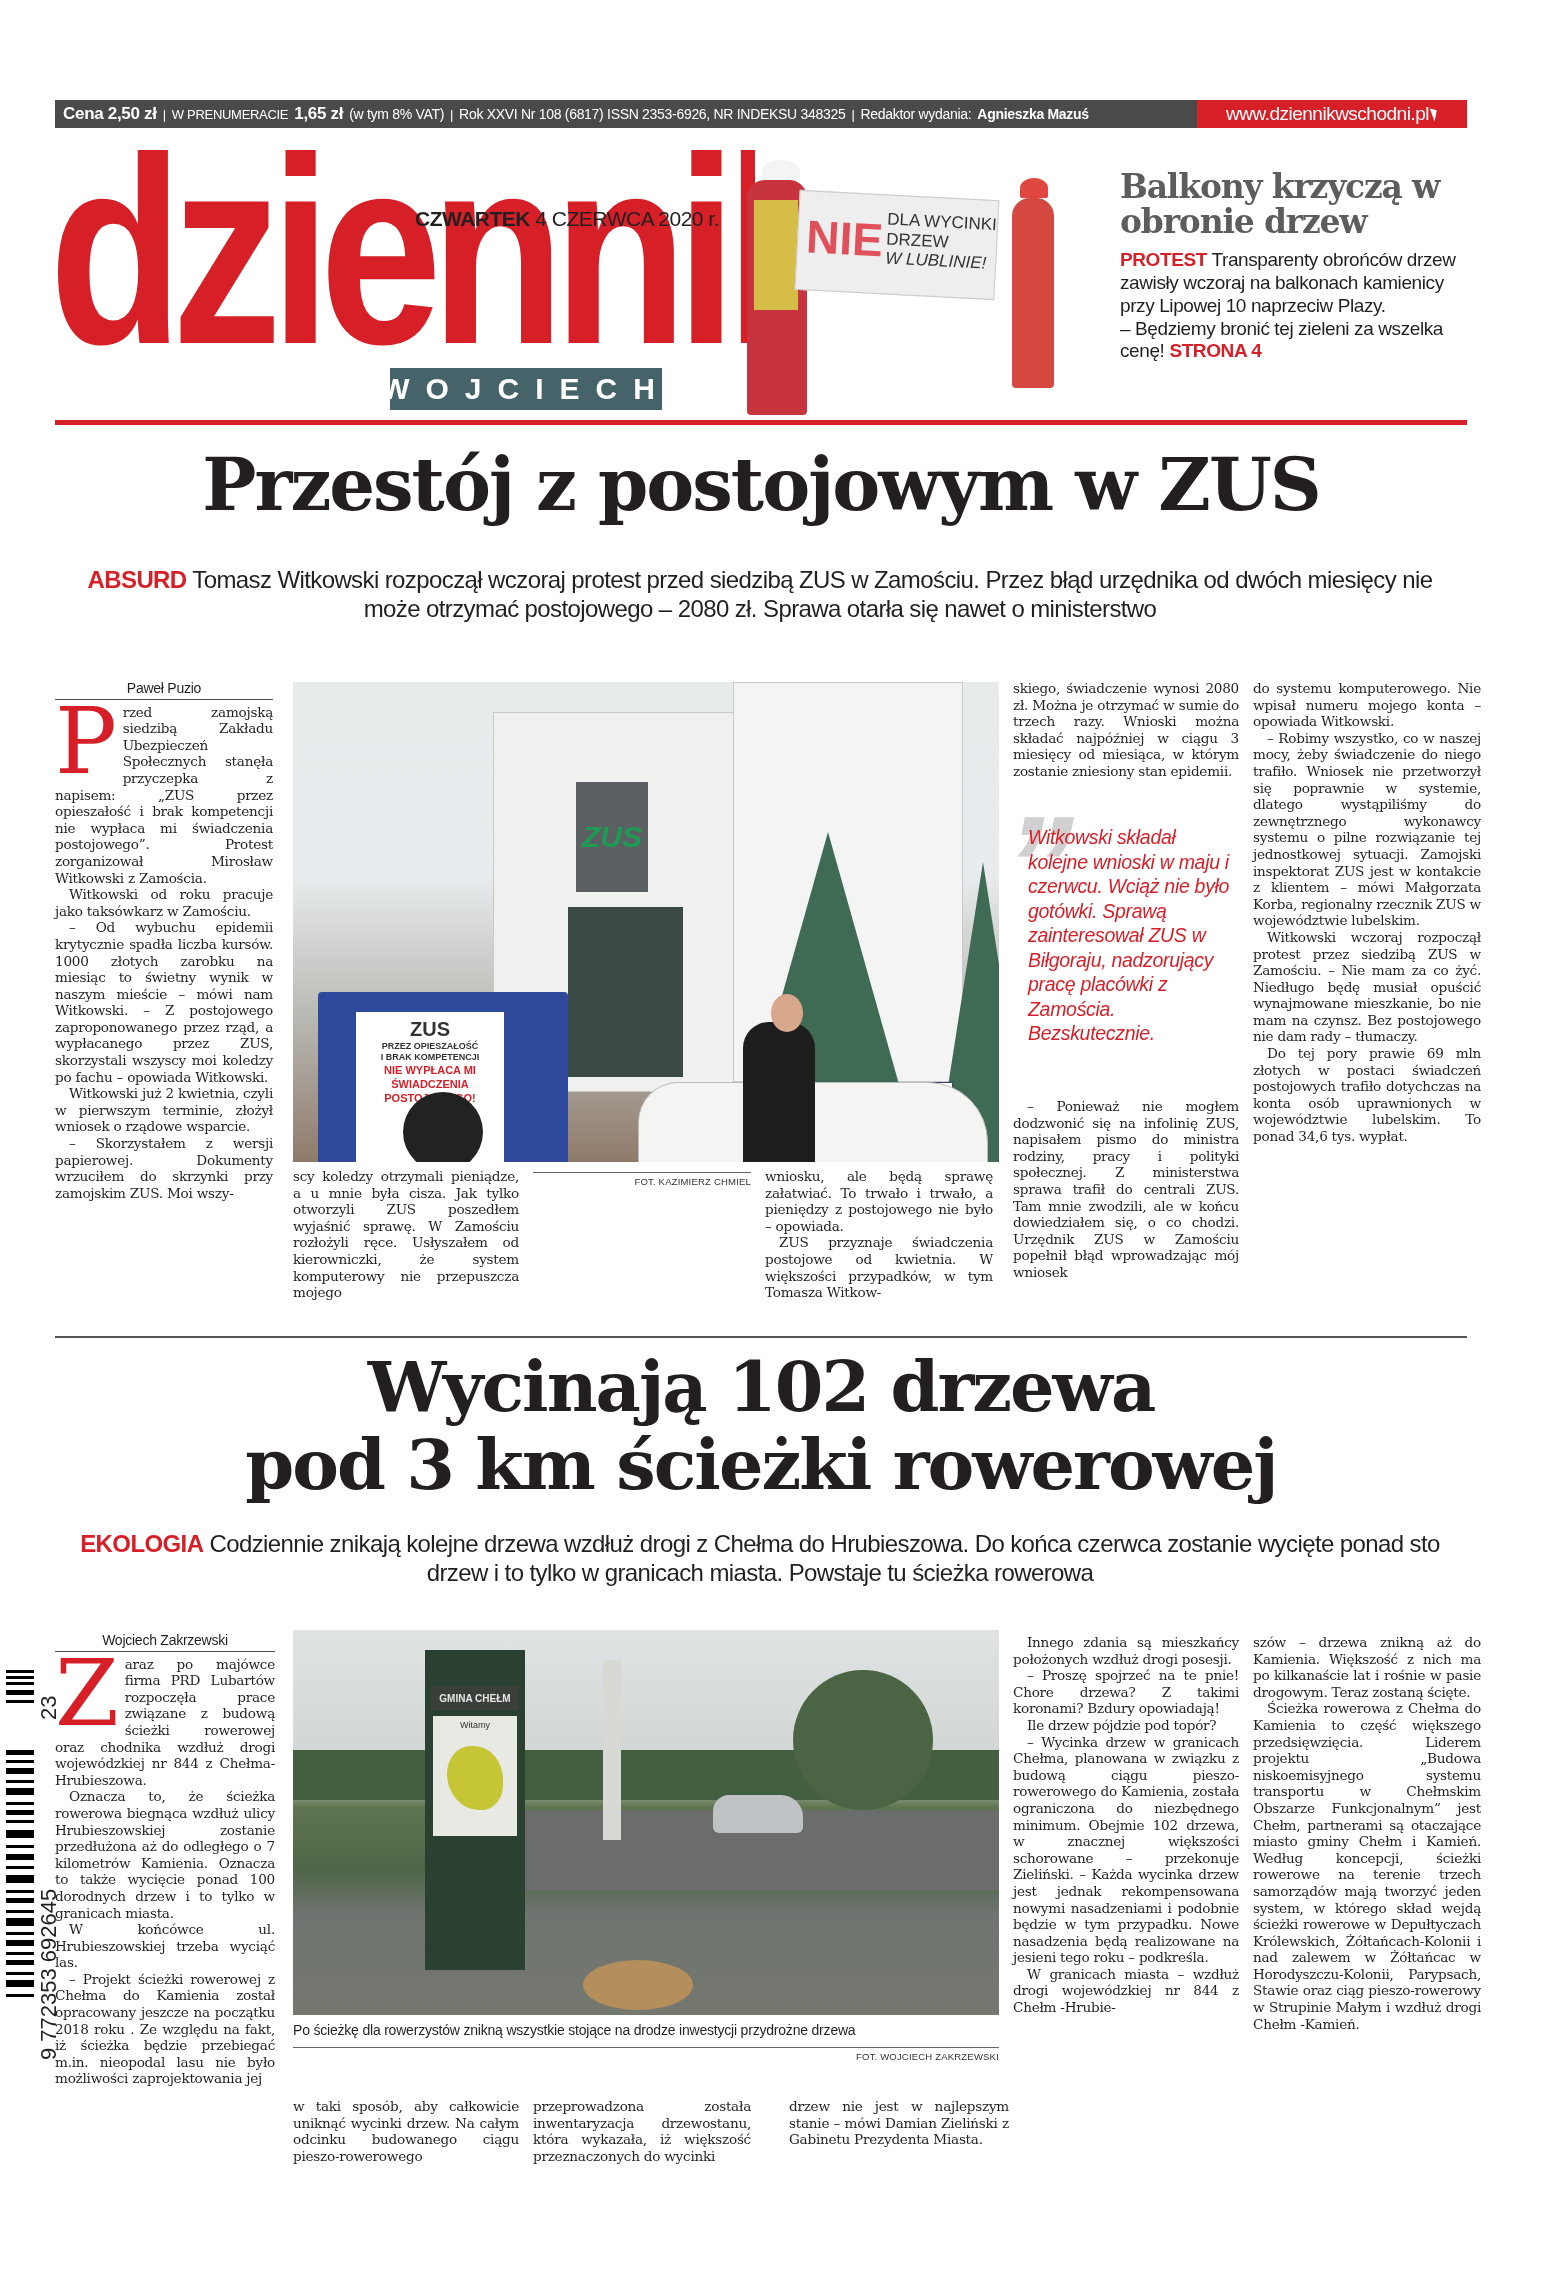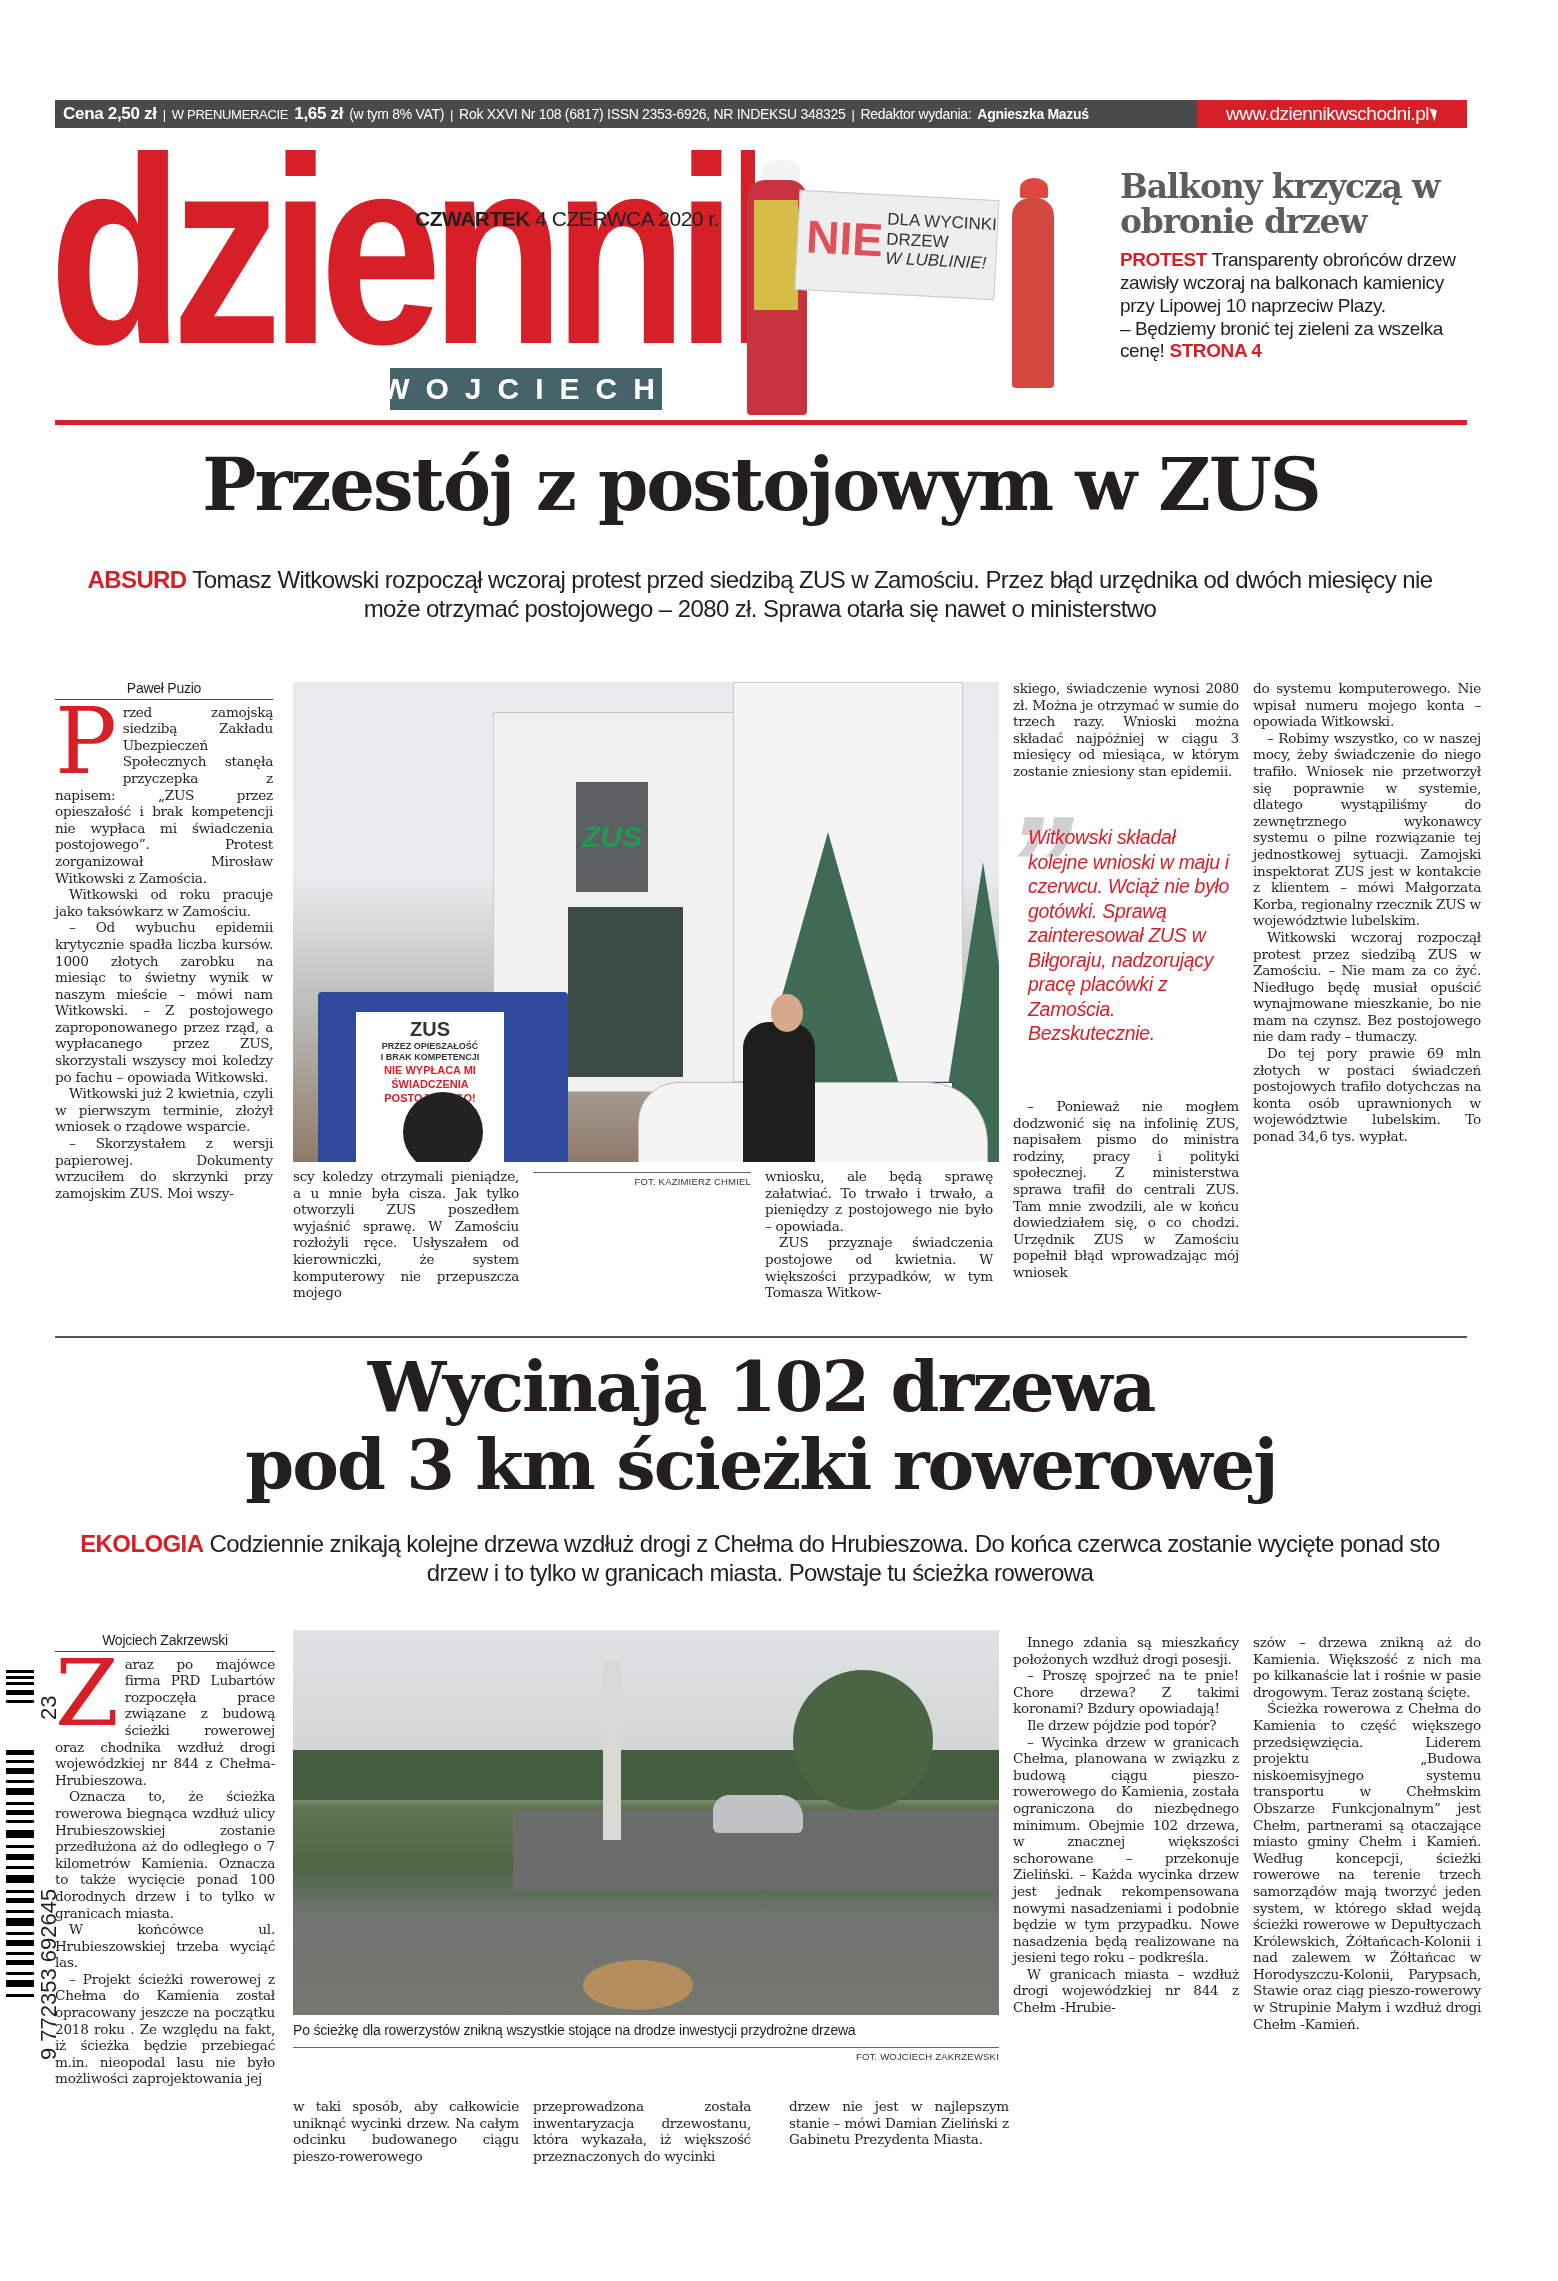--- a/index.html
+++ b/index.html
@@ -270,20 +270,27 @@
   <p class="noind">araz po majówce firma PRD Lubartów rozpoczęła prace związane z budową ścieżki rowerowej oraz chodnika wzdłuż drogi wojewódzkiej nr 844 z Chełma-Hrubieszowa.</p>
   <p>Oznacza to, że ścieżka rowerowa biegnąca wzdłuż ulicy Hrubieszowskiej zostanie przedłużona aż do odległego o 7 kilometrów Kamienia. Oznacza to także wycięcie ponad 100 dorodnych drzew i to tylko w granicach miasta.</p>
   <p>W końcówce ul. Hrubieszowskiej trzeba wyciąć las.</p>
   <p>– Projekt ścieżki rowerowej z Chełma do Kamienia został opracowany jeszcze na początku 2018 roku . Ze względu na fakt, iż ścieżka będzie przebiegać m.in. nieopodal lasu nie było możliwości zaprojektowania jej</p>
 </div>
 
 <div class="abs photo2">
   <div style="position:absolute;left:0;top:120px;width:706px;height:50px;background:#445f3f;"></div>
   <div style="position:absolute;left:500px;top:40px;width:140px;height:140px;border-radius:50%;background:#4b6444;"></div>
   <div style="position:absolute;left:220px;top:180px;width:486px;height:80px;background:#6a6d6c;"></div>
+  <div class="sign-post">
+    <div class="gmina">GMINA CHEŁM</div>
+    <div class="map">
+      <div style="position:absolute;top:4px;left:0;width:84px;text-align:center;font-family:'Liberation Sans',sans-serif;font-size:9px;color:#333;">Witamy</div>
+      <div class="map-shape"></div>
+    </div>
+  </div>
   <div style="position:absolute;left:310px;top:30px;width:18px;height:180px;background:#d8d8d4;"></div>
   <div class="car2"></div>
   <div class="stump"></div>
 </div>
 
 <div class="abs" style="left:293px; top:2022px; width:706px;">
   <div class="caption" style="padding-bottom:4px;">Po ścieżkę dla rowerzystów znikną wszystkie stojące na drodze inwestycji przydrożne drzewa</div>
   <div class="credit">FOT. WOJCIECH ZAKRZEWSKI</div>
 </div>
 

